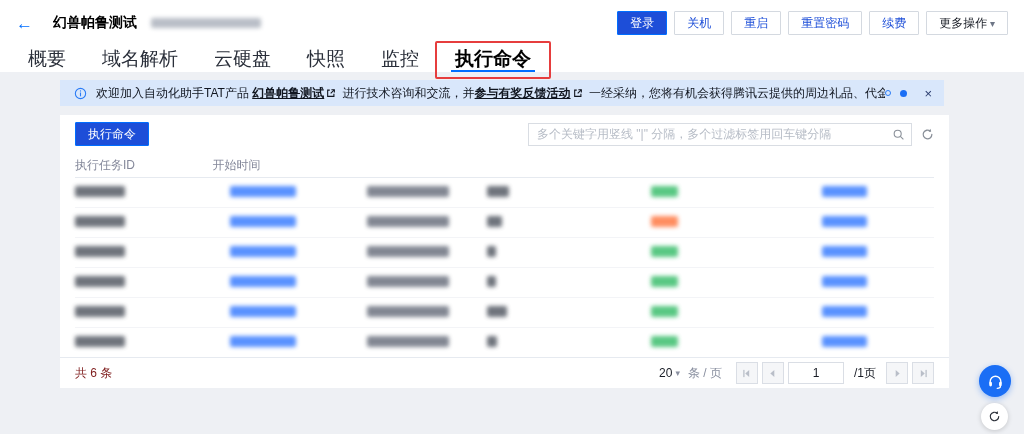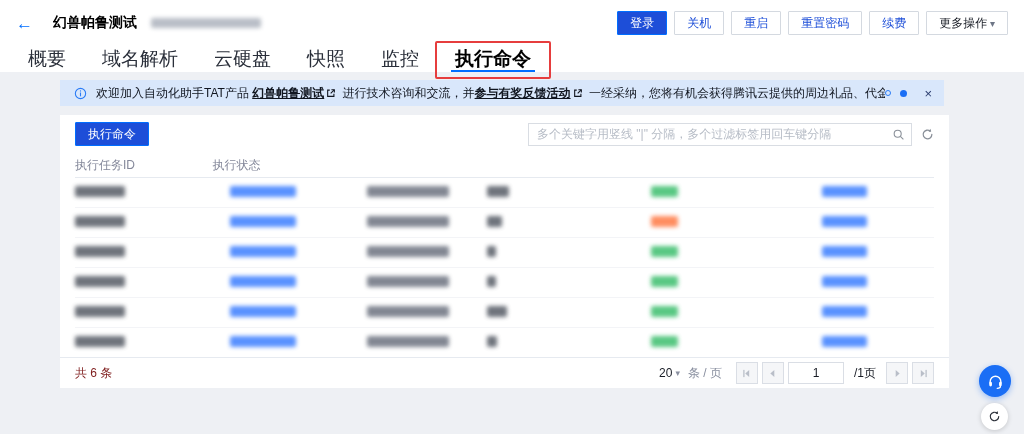--- a/index.html
+++ b/index.html
@@ -150,21 +150,21 @@
               <path d="M20 12a8 8 0 1 1-2.9-6.2" fill="none" stroke="#8a9099" stroke-width="2.4" stroke-linecap="round"></path>
               <path d="M17.6 1.6l1.2 4.8-4.8 .6z" fill="#8a9099"></path>
             </svg>
         </span>
       </div>
     </div>
 
     <div class="table">
       <div class="thead">
           <div class="th c1">执行任务ID</div>
-          <div class="th c4">执行状态</div>
+          <div class="th c2">开始时间</div>
         </div>
       <div>
           <div class="trow">
             <div class="td c0"><span class="bar bar-dark" style="width: 50px;"></span></div>
             <div class="td c1"><span class="bar bar-blue" style="width: 66px;"></span></div>
             <div class="td c2"><span class="bar bar-gray" style="width: 82px;"></span></div>
             <div class="td c3"><span class="bar bar-dark" style="width: 22px;"></span></div>
             <div class="td c4"><span class="bar bar-green" style="width: 27px;"></span></div>
             <div class="td c5"><span class="bar bar-blue" style="width: 45px;"></span></div>
           </div>

